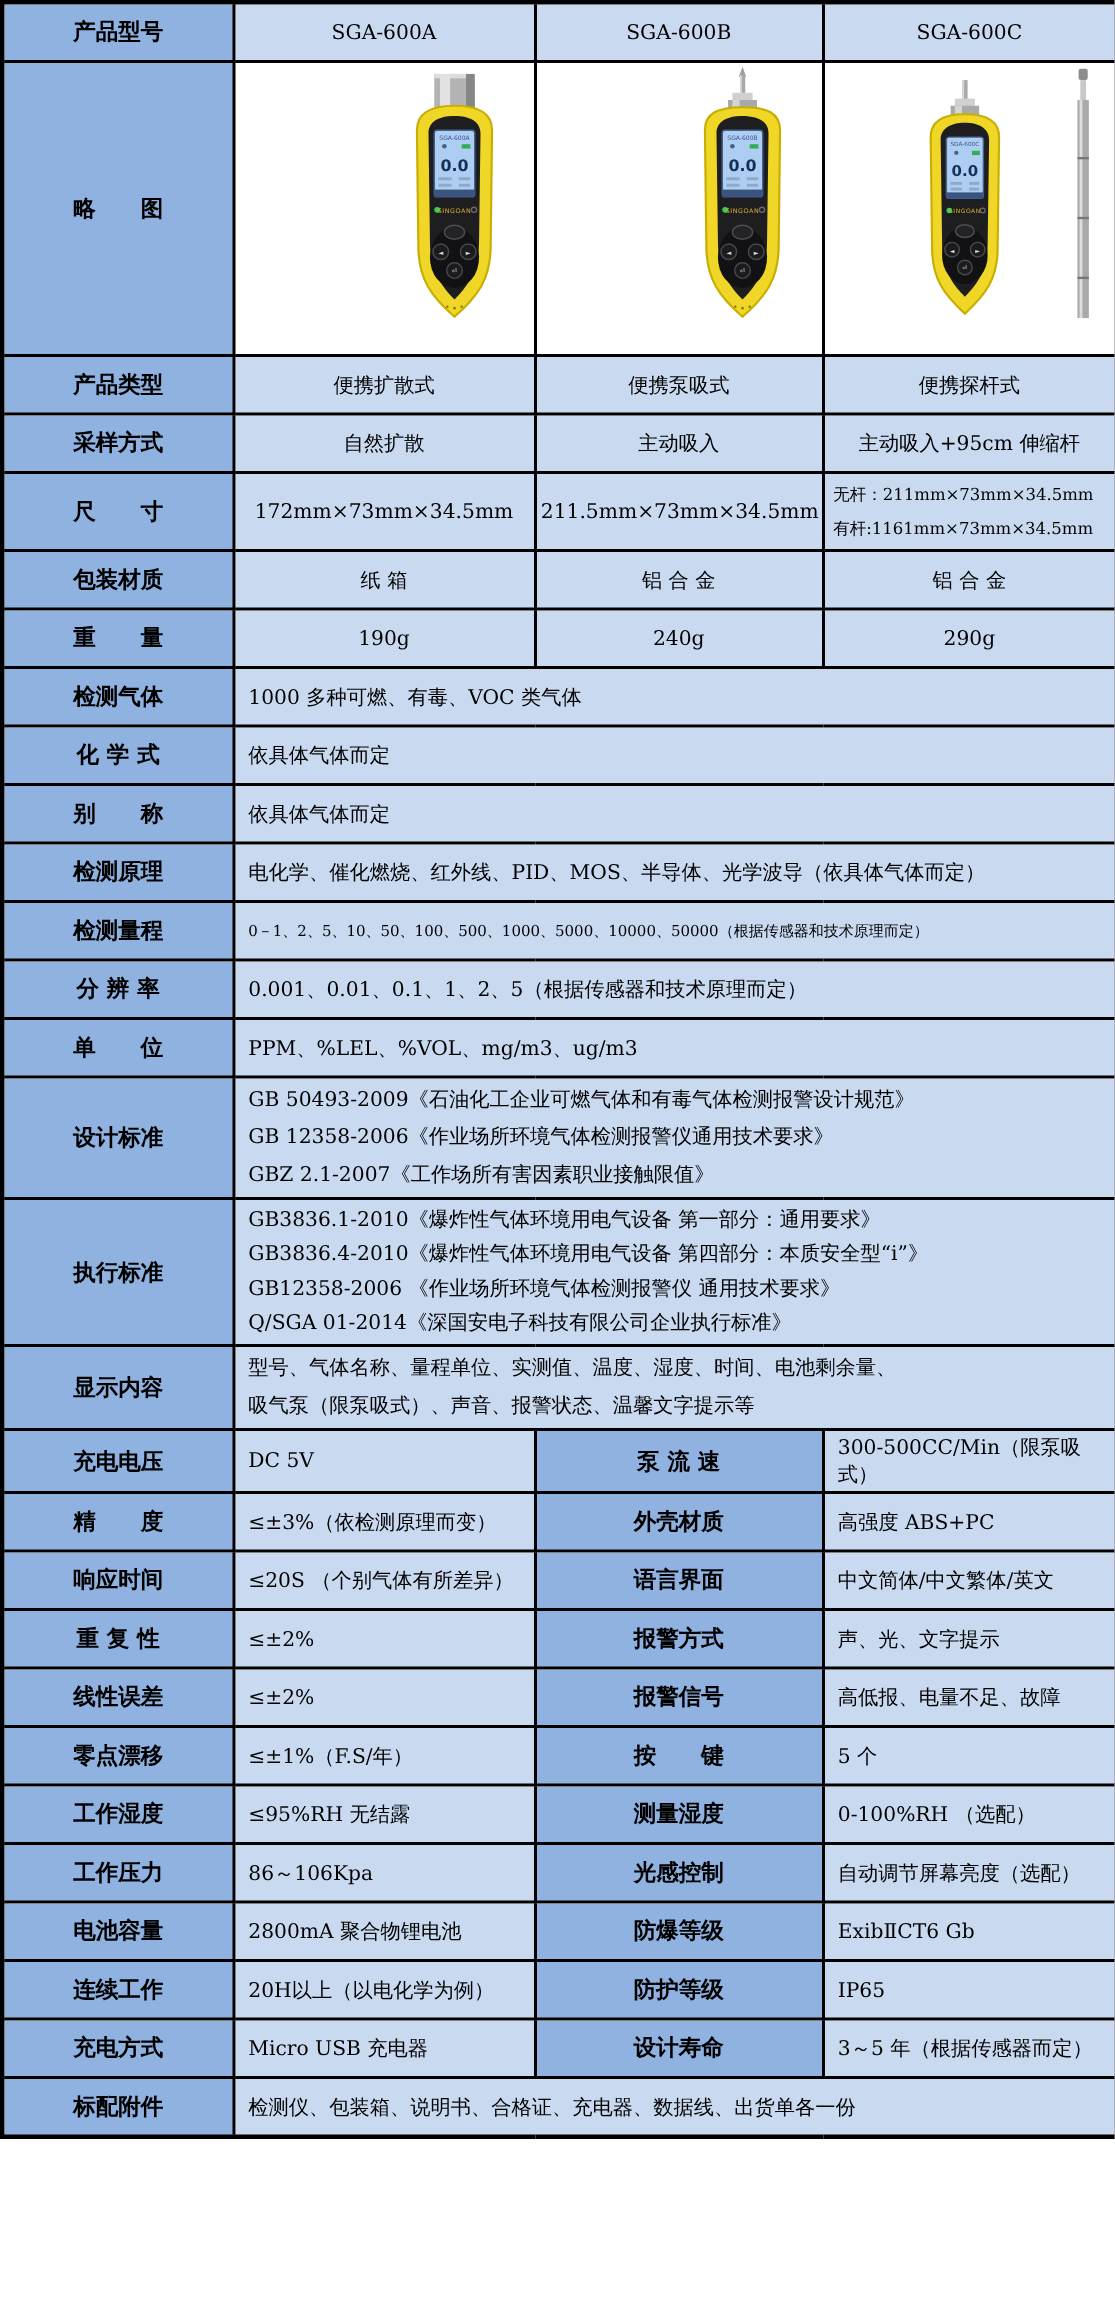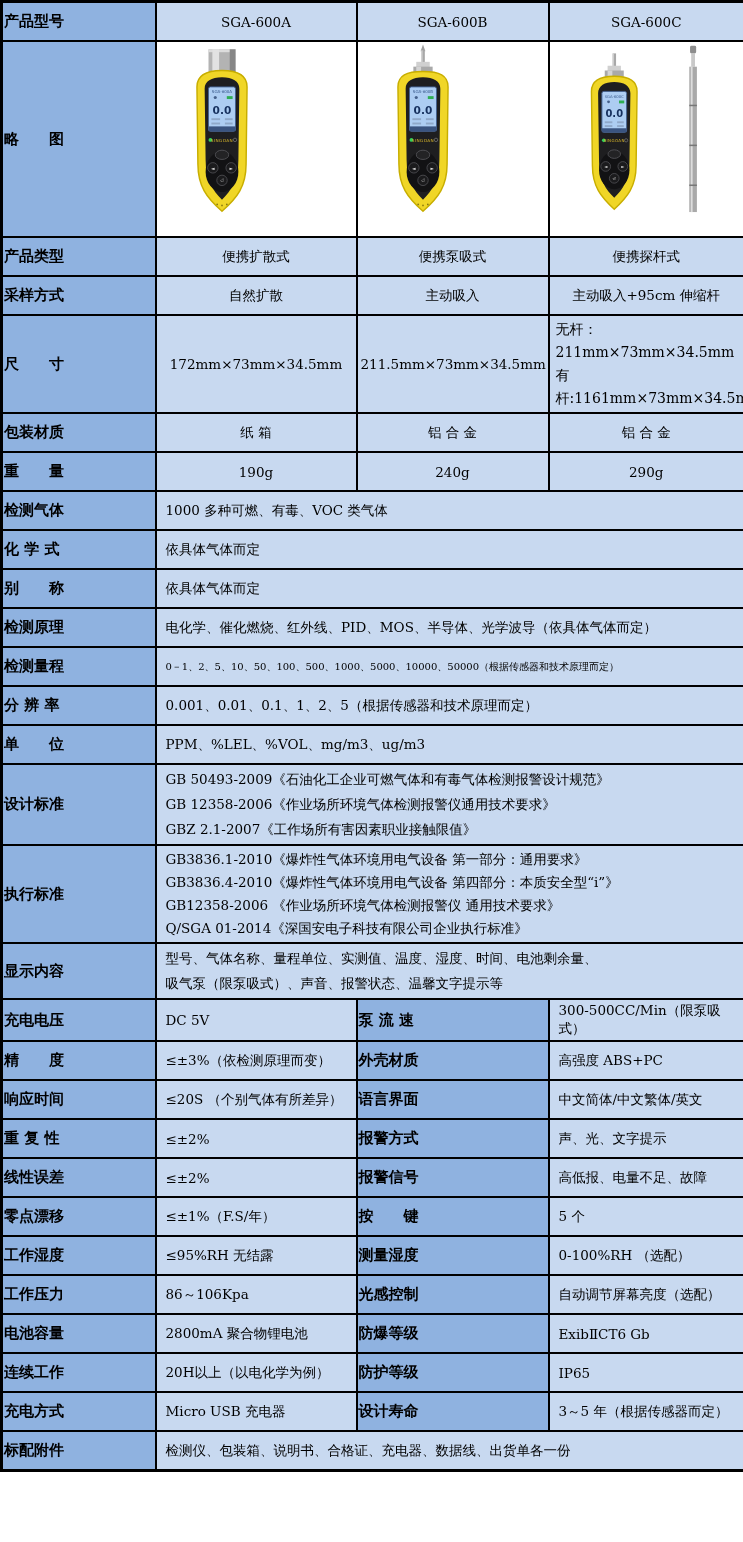--- a/index.html
+++ b/index.html
@@ -1,24 +1,24 @@
 <!DOCTYPE html>
 <html><head>
 <meta charset="utf-8">
 <style>
   html,body{margin:0;padding:0;background:#fff;}
   body{font-family:"DejaVu Sans","Liberation Sans",sans-serif;color:#000;}
   table{border-collapse:collapse;table-layout:fixed;width:743px;border:3px solid #000;}
   td{border:2px solid #000;overflow:hidden;vertical-align:middle;}
-  .lbl{background:#8FB2E0;font-weight:bold;text-align:left;font-size:15px;
+  .lbl{background:#8FB2E0;font-weight:bold;text-align:center;font-size:15px;
        font-family:"DejaVu Sans","Liberation Sans",sans-serif;}
   .val{background:#C8D9F0;font-size:13.5px;padding:2px 9px;
        font-family:"DejaVu Serif","Liberation Serif",serif;}
   .ctr{text-align:center;padding:2px 3px;}
-  .img{background:#fff;text-align:left;vertical-align:middle;padding:1px 12px;}
+  .img{background:#fff;text-align:right;vertical-align:middle;padding:1px 0;}
   .lines{line-height:25px;margin-left:48px;}
   .lines div{white-space:nowrap;}
   tr.h1 td{height:33px}
   tr.sketch td{height:192px}
   tr.dim td{height:45px}
   tr.std3 td{height:73px}
   tr.std4 td{height:92px}
   tr.disp td{height:48px}
   .dim-lines div{line-height:23px;}
 </style>
@@ -187,21 +187,21 @@
 <tr class="h1">
   <td class="lbl">采样方式</td>
   <td class="val ctr">自然扩散</td>
   <td class="val ctr">主动吸入</td>
   <td class="val ctr">主动吸入+95cm 伸缩杆</td>
 </tr>
 <tr class="dim">
   <td class="lbl">尺　　寸</td>
   <td class="val ctr">172mm×73mm×34.5mm</td>
   <td class="val ctr">211.5mm×73mm×34.5mm</td>
-  <td class="val dim-lines" style="padding-left:6px;font-size:14px;">
+  <td class="val dim-lines" style="padding-left:6px;font-size:11px;">
     <div>无杆：211mm×73mm×34.5mm</div>
     <div>有杆:1161mm×73mm×34.5mm</div>
   </td>
 </tr>
 <tr class="h1">
   <td class="lbl">包装材质</td>
   <td class="val ctr">纸 箱</td>
   <td class="val ctr">铝 合 金</td>
   <td class="val ctr">铝 合 金</td>
 </tr>

